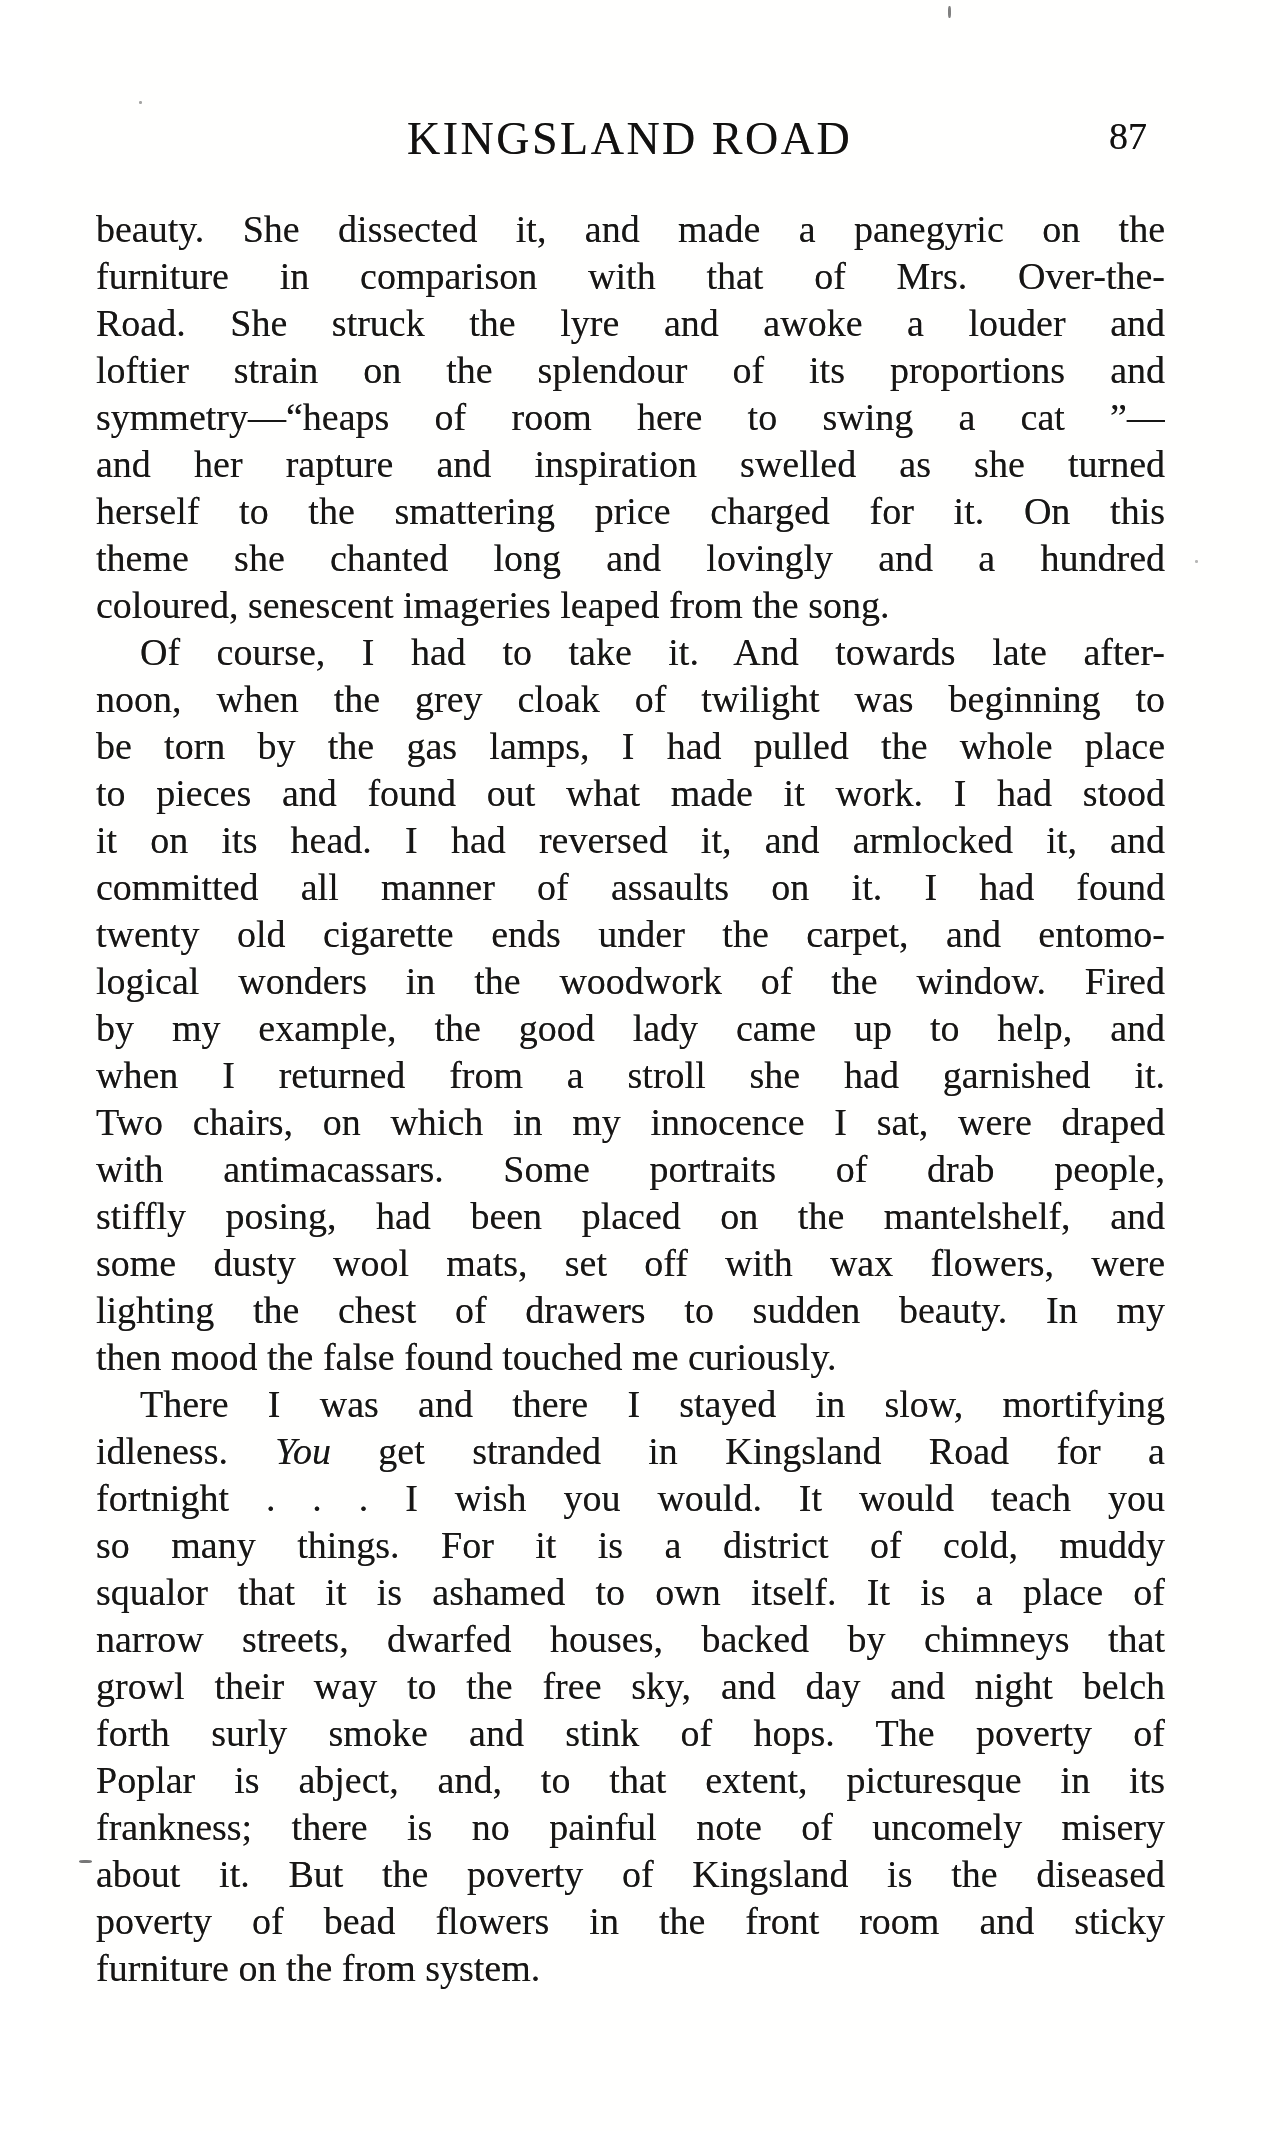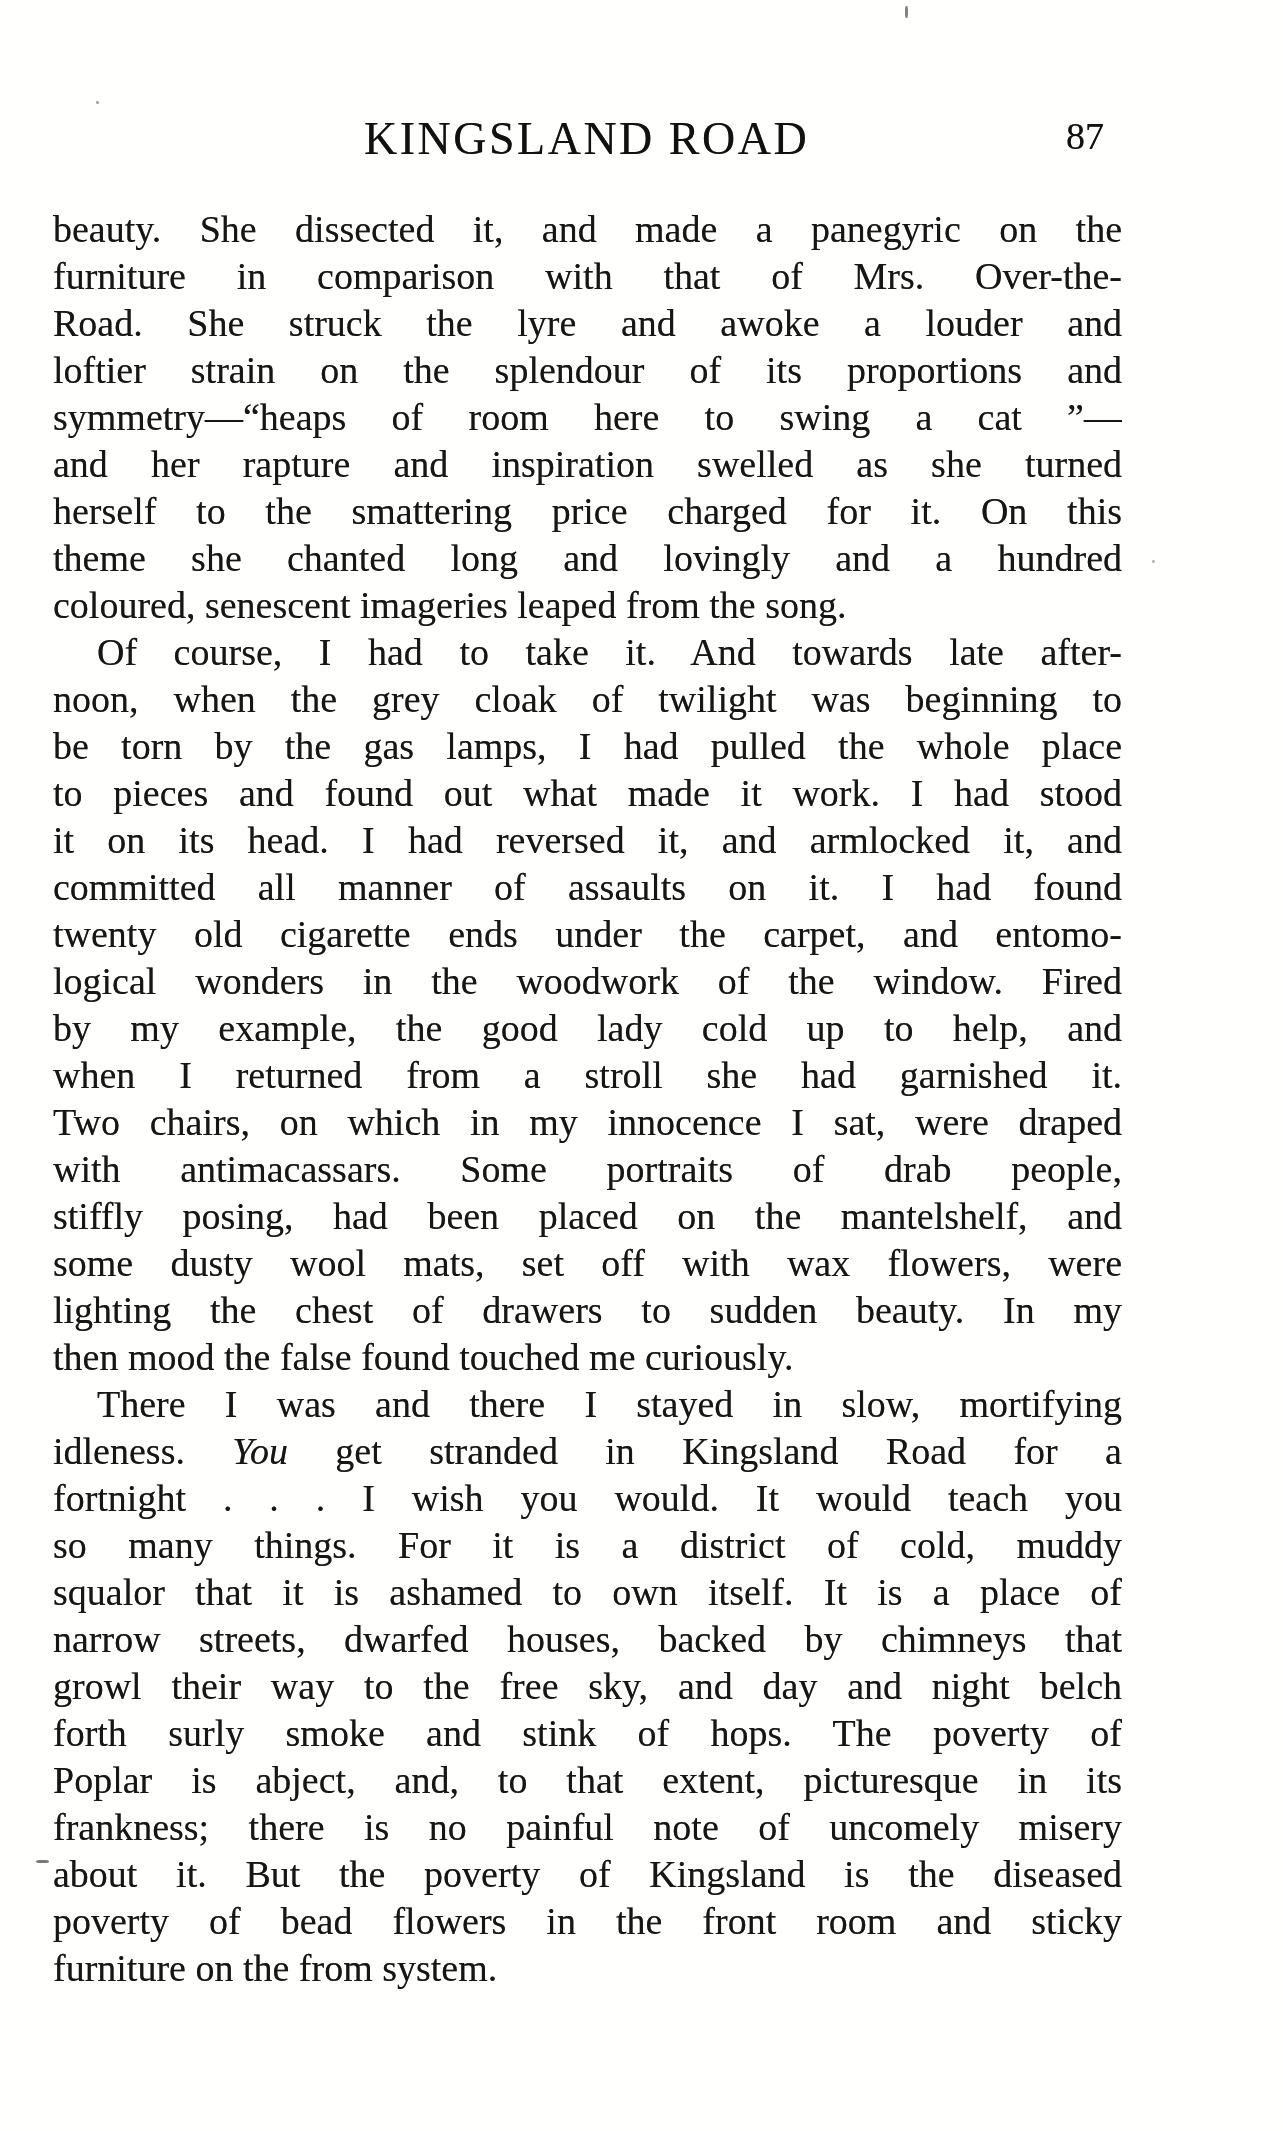--- a/index.html
+++ b/index.html
@@ -7,20 +7,21 @@
     width: 1283px; height: 2131px;
     background: #ffffff;
     font-family: "Liberation Serif", serif;
     position: relative;
     overflow: hidden;
   }
   .page {
     position: absolute; inset: 0;
     background: #fffffe;
     color: #161514;
+    margin-left: 43px;
   }
   .running-head {
     position: absolute;
     left: 364px; top: 112px;
     font-size: 46px;
     letter-spacing: 2.5px;
     white-space: nowrap;
     color: #121110;
     text-shadow: 0 0 0.6px rgba(10,10,10,0.55);
   }
@@ -80,21 +81,21 @@
     <div class="line pend">coloured, senescent imageries leaped from the song.</div>
 
     <div class="line jl ind">Of course, I had to take it.  And towards late after-</div>
     <div class="line jl">noon, when the grey cloak of twilight was beginning to</div>
     <div class="line jl">be torn by the gas lamps, I had pulled the whole place</div>
     <div class="line jl">to pieces and found out what made it work.  I had stood</div>
     <div class="line jl">it on its head.  I had reversed it, and armlocked it, and</div>
     <div class="line jl">committed all manner of assaults on it.  I had found</div>
     <div class="line jl">twenty old cigarette ends under the carpet, and entomo-</div>
     <div class="line jl">logical wonders in the woodwork of the window.  Fired</div>
-    <div class="line jl">by my example, the good lady cold up to help, and</div>
+    <div class="line jl">by my example, the good lady came up to help, and</div>
     <div class="line jl">when I returned from a stroll she had garnished it.</div>
     <div class="line jl">Two chairs, on which in my innocence I sat, were draped</div>
     <div class="line jl">with antimacassars.  Some portraits of drab people,</div>
     <div class="line jl">stiffly posing, had been placed on the mantelshelf, and</div>
     <div class="line jl">some dusty wool mats, set off with wax flowers, were</div>
     <div class="line jl">lighting the chest of drawers to sudden beauty.  In my</div>
     <div class="line pend">then mood the false found touched me curiously.</div>
 
     <div class="line jl ind">There I was and there I stayed in slow, mortifying</div>
     <div class="line jl"><span>idleness.  </span><em>You</em><span> get stranded in Kingsland Road for a</span></div>

